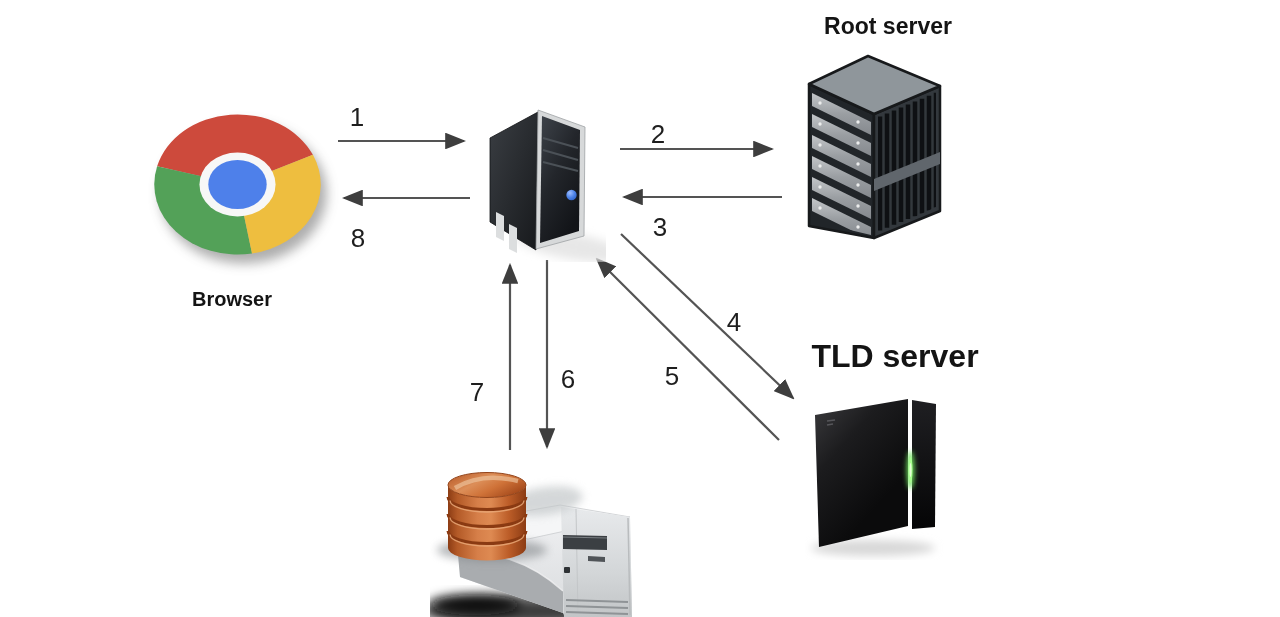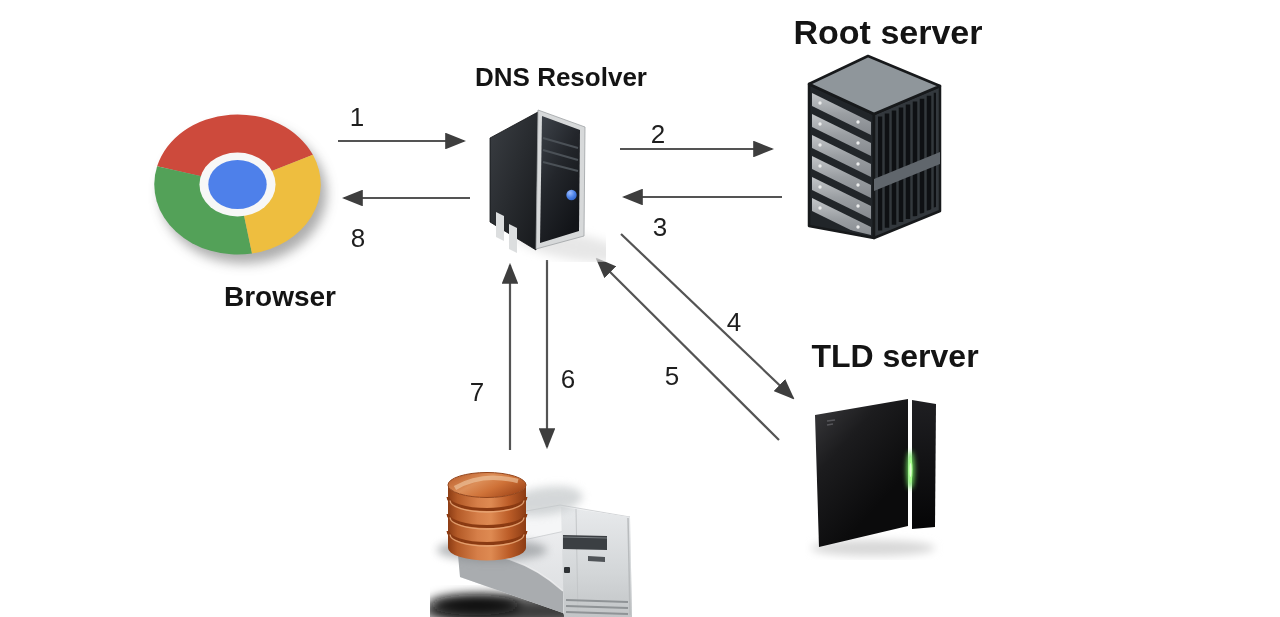--- a/index.html
+++ b/index.html
@@ -11,23 +11,23 @@
   .node-icon{position:absolute;}
   .icon-browser{left:149px;top:110px;width:177px;height:149px;filter:drop-shadow(6px 9px 6px rgba(50,50,50,.40));}
   .icon-resolver{left:480px;top:100px;width:126px;height:162px;}
   .icon-root{left:800px;top:53px;width:150px;height:187px;}
   .icon-tld{left:805px;top:390px;width:145px;height:170px;}
   .icon-auth{left:430px;top:455px;width:215px;height:162px;}
   .node-label{
     position:absolute;transform:translateX(-50%);
     font-weight:700;color:#141414;white-space:nowrap;
   }
-  .lbl-browser{left:232px;top:281px;font-size:28px;margin-left:48px;}
+  .lbl-browser{left:232px;top:288px;font-size:20px;}
   .lbl-resolver{left:561px;top:62px;font-size:26px;}
-  .lbl-root{left:888px;top:13px;font-size:34px;}
+  .lbl-root{left:888px;top:13px;font-size:23px;}
   .lbl-tld{left:895px;top:338px;font-size:32px;}
   .step-num{
     position:absolute;transform:translate(-50%,-50%);
     font-size:26px;font-weight:400;color:#1e1e1e;line-height:1;
   }
 </style>
 </head>
 <body>
 
 <div class="stage">
@@ -240,21 +240,20 @@
         <path d="M20,62.5 A37,11.5 0 0 0 94,62.5" stroke="#e9a878" stroke-width="1.4" opacity="0.85"></path>
         <path d="M18,76 A39,12.5 0 0 0 96,76" stroke="#8a3a12" stroke-width="3"></path>
         <path d="M20,79.5 A37,11.5 0 0 0 94,79.5" stroke="#e9a878" stroke-width="1.4" opacity="0.85"></path>
       </g>
       <ellipse cx="57" cy="30" rx="39" ry="12.5" fill="url(#dbTop)" stroke="#93441a" stroke-width="1"></ellipse>
       <path d="M25,33 Q52,17 88,26" stroke="#eec49e" stroke-width="4.5" fill="none" opacity="0.65"></path>
     </g>
   </svg>
 
   <div class="node-label lbl-browser">Browser</div>
-  <div class="node-label lbl-resolver">DNS Resolver</div>
   <div class="node-label lbl-root">Root server</div>
   <div class="node-label lbl-tld">TLD server</div>
 
 <div class="step-num" style="left: 357px; top: 117px;">1</div>
     <div class="step-num" style="left: 658px; top: 134px;">2</div>
     <div class="step-num" style="left: 660px; top: 227px;">3</div>
     <div class="step-num" style="left: 734px; top: 322px;">4</div>
     <div class="step-num" style="left: 672px; top: 376px;">5</div>
     <div class="step-num" style="left: 568px; top: 379px;">6</div>
     <div class="step-num" style="left: 477px; top: 392px;">7</div>

